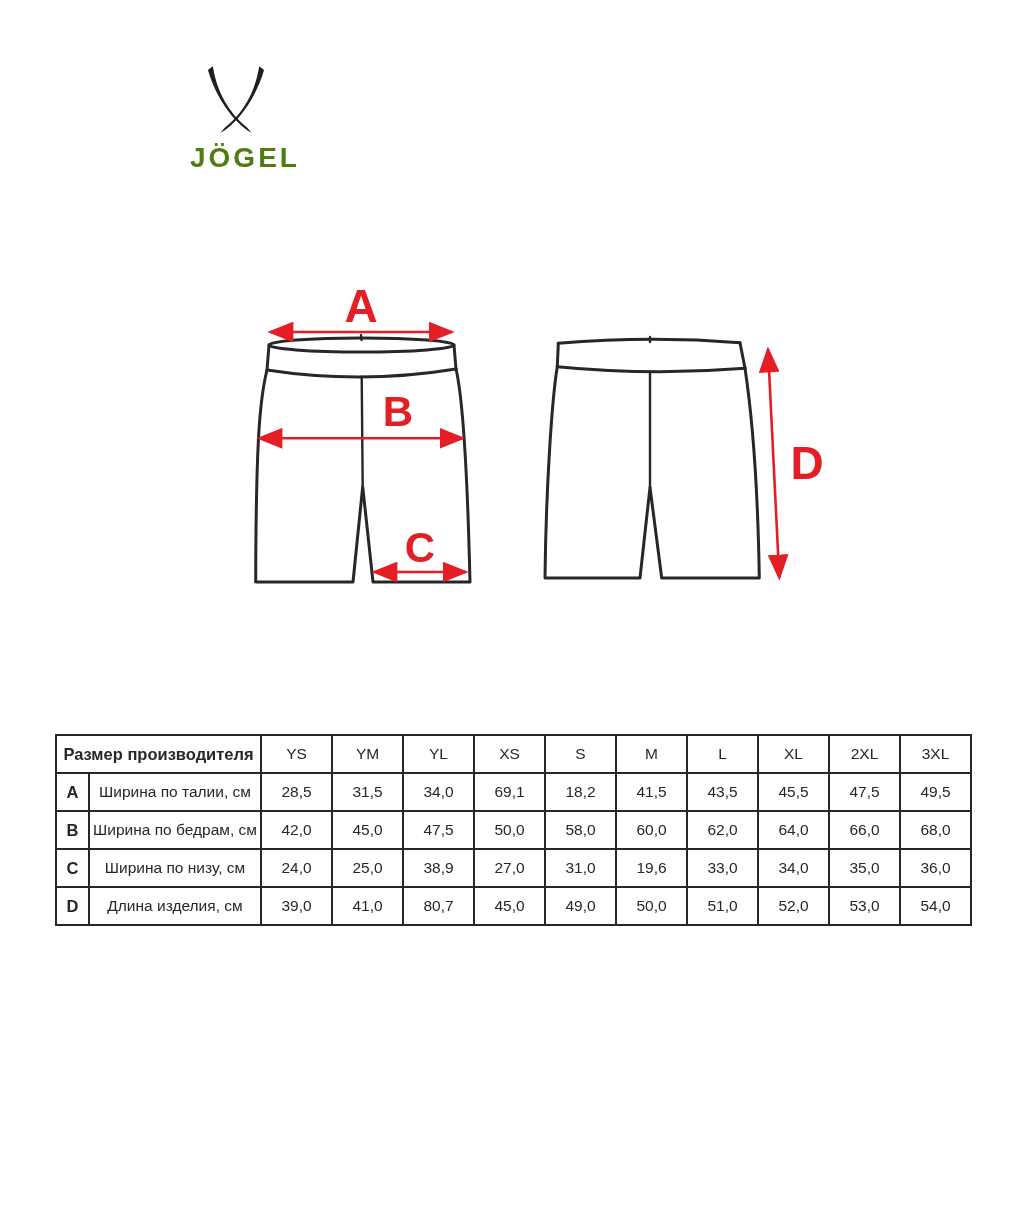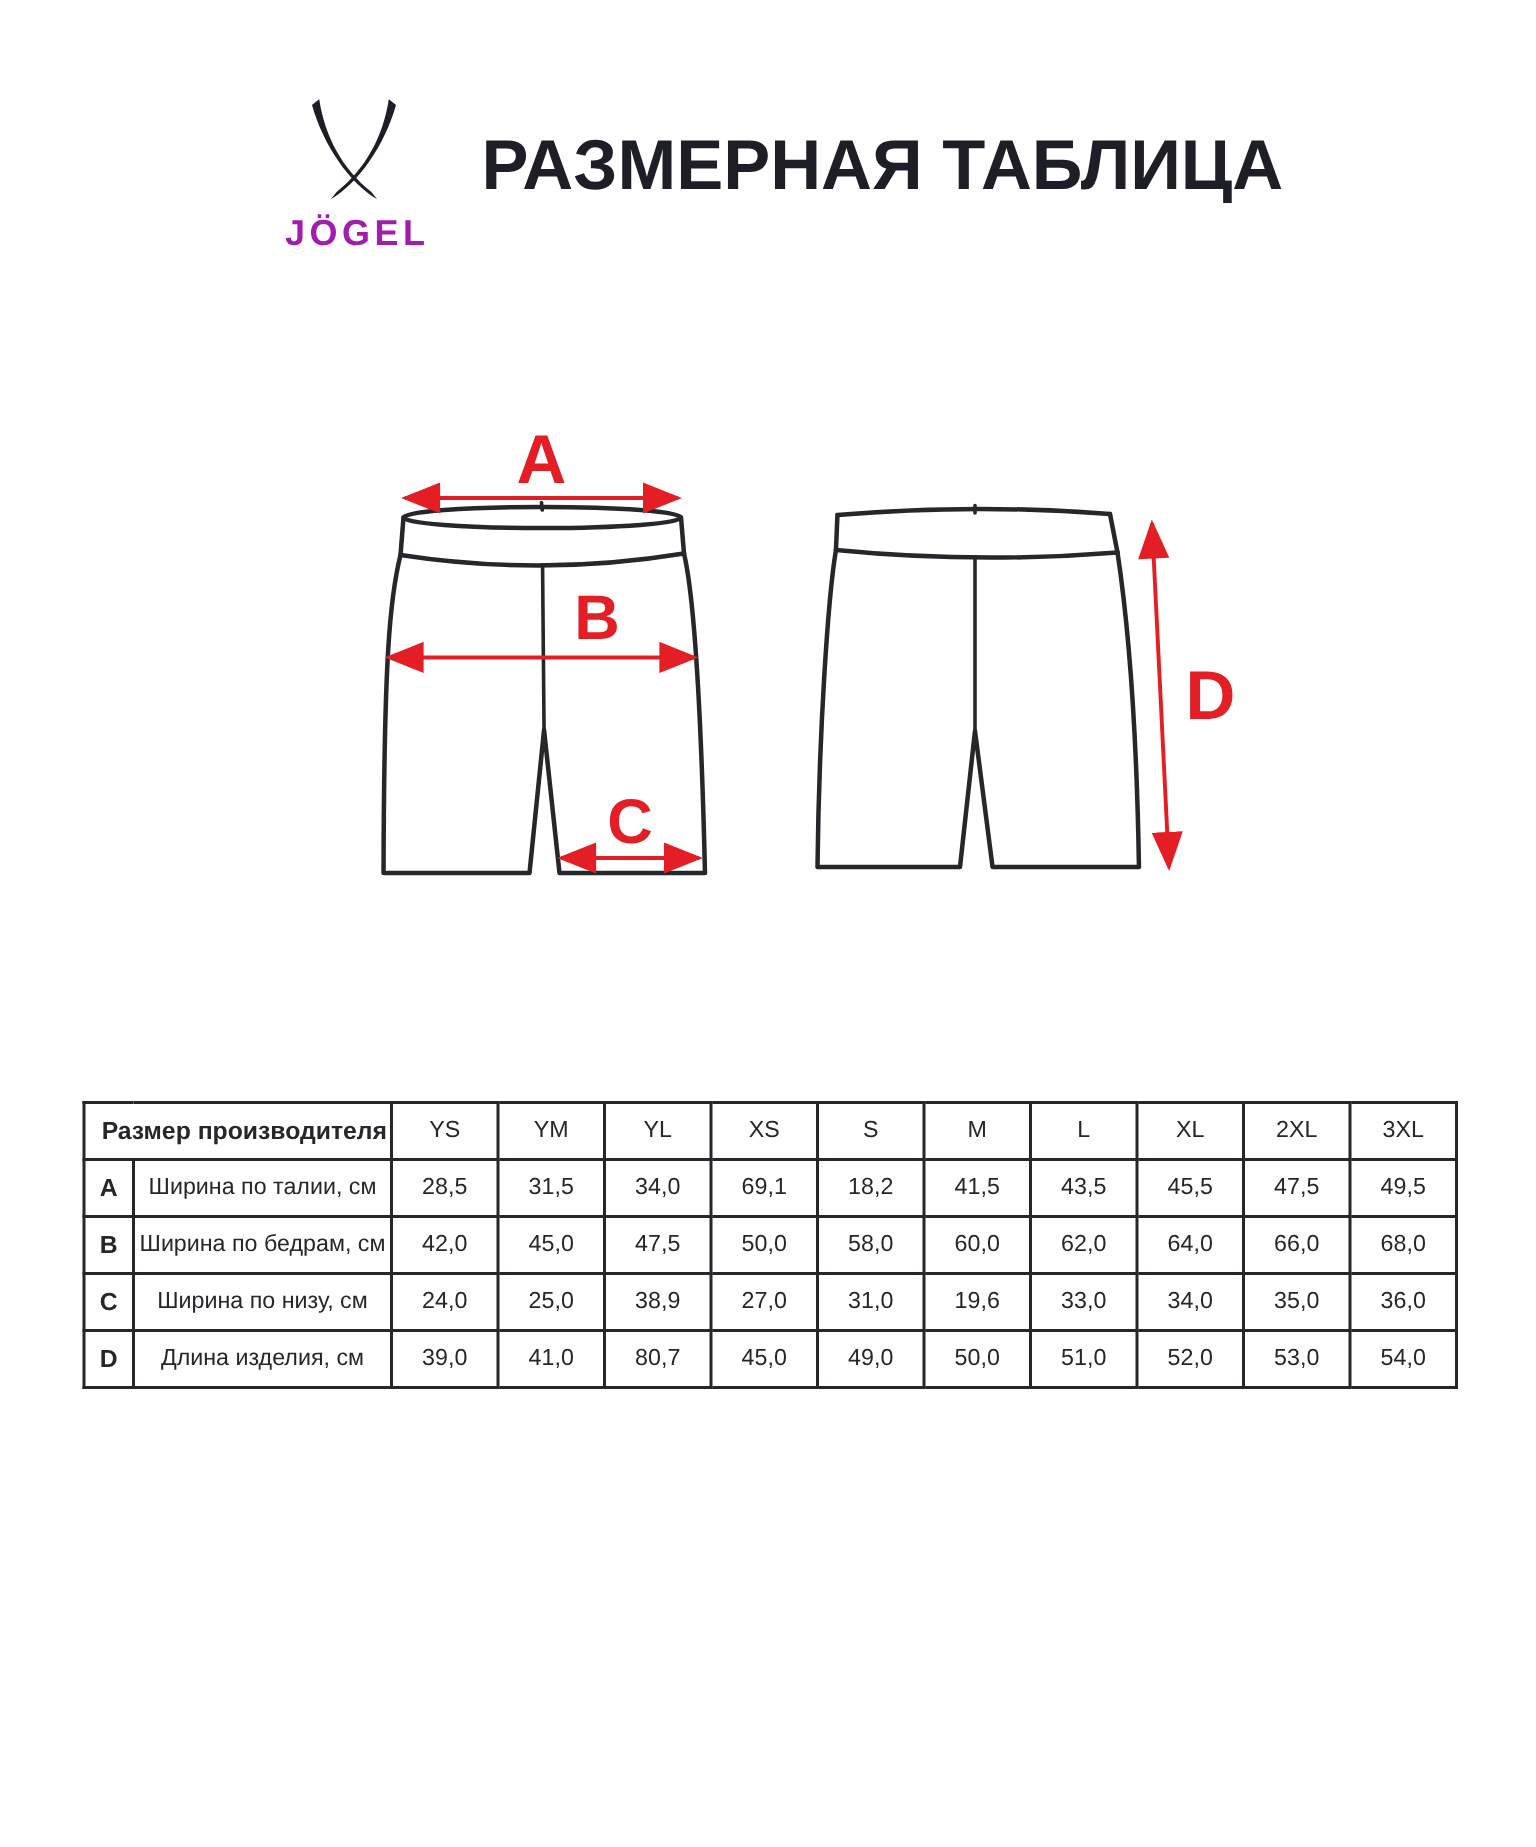--- a/index.html
+++ b/index.html
@@ -3,58 +3,57 @@
 <meta charset="utf-8">
 <style>
   html,body { margin:0; padding:0; background:#ffffff; }
   .page {
     position:relative; width:1024px; height:1231px; background:#ffffff;
     font-family:"Liberation Sans", sans-serif; color:#26272b; overflow:hidden;
   }
   
   .logo-block { position:absolute; left:190px; top:64px; width:92px; text-align:center; }
   .logo-mark { display:block; margin:0 auto; }
-  .brand-name { display:block; margin-top:4px; font-size:24px; font-weight:700; letter-spacing:3px; color:#a21caf; }
+  .brand-name { display:block; margin-top:4px; font-size:28px; font-weight:700; letter-spacing:3px; color:#4d7c0f; }
   .page-title {
     position:absolute; left:321px; top:82px; width:660px;
     font-size:47px; font-weight:700; letter-spacing:0px; color:#1e1f26; white-space:nowrap;
   }
   
   .diagram { position:absolute; left:230px; top:268px; }
   .outline { fill:none; stroke:#26272b; stroke-width:3; stroke-linejoin:round; stroke-linecap:round; }
   .thinline { fill:none; stroke:#26272b; stroke-width:2.4; stroke-linecap:round; }
   .red-arrow { fill:none; stroke:#e31e24; stroke-width:2.6; }
   .red-label { fill:#e31e24; font-family:"Liberation Sans",sans-serif; font-weight:700; }
   
   .size-table {
     position:absolute; left:55px; top:734px; width:917px;
     border-collapse:collapse; table-layout:fixed; color:#26272b;
   }
   .size-table th, .size-table td {
     border:2px solid #26272b; height:36px; padding:0 2px;
     text-align:center; vertical-align:middle;
     font-size:15.5px; font-weight:400; font-family:"Liberation Sans",sans-serif;
   }
-  .size-table .hdr    { font-size:16.5px; font-weight:700;text-align:right; }
+  .size-table .hdr    { font-size:16.5px; font-weight:700; }
   .size-table .letter { font-size:16.5px; font-weight:700; }
 </style>
 </head>
 <body>
 
 <div class="page">
 
   <div class="logo-block">
     <svg class="logo-mark" width="58" height="74" viewBox="0 0 60 76">
       <path d="M6,2 C10,28 22,50 42,66 L46,71 C27,60 9,34 1,6 Z" fill="#1e1f26"></path>
       <path d="M54,2 C50,28 38,50 18,66 L14,71 C33,60 51,34 59,6 Z" fill="#1e1f26"></path>
     </svg>
     <span class="brand-name">JÖGEL</span>
   </div>
 
-  <div class="page-title">РАЗМЕРНАЯ ТАБЛИЦА</div>
 
   <svg class="diagram" width="600" height="352" viewBox="0 0 600 352">
     <defs>
       <marker id="ah-end" orient="auto" markerWidth="11" markerHeight="9" refX="9" refY="4">
         <path d="M0,0 L10,4 L0,8 Z" fill="#e31e24"></path>
       </marker>
       <marker id="ah-start" orient="auto" markerWidth="11" markerHeight="9" refX="1" refY="4">
         <path d="M10,0 L0,4 L10,8 Z" fill="#e31e24"></path>
       </marker>
     </defs>

